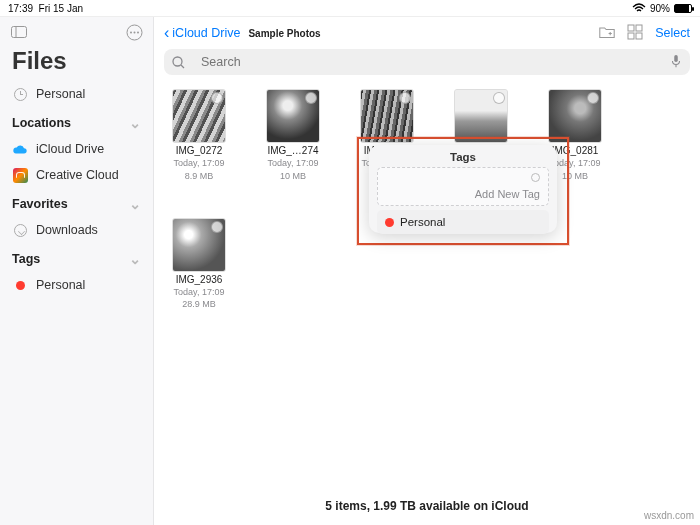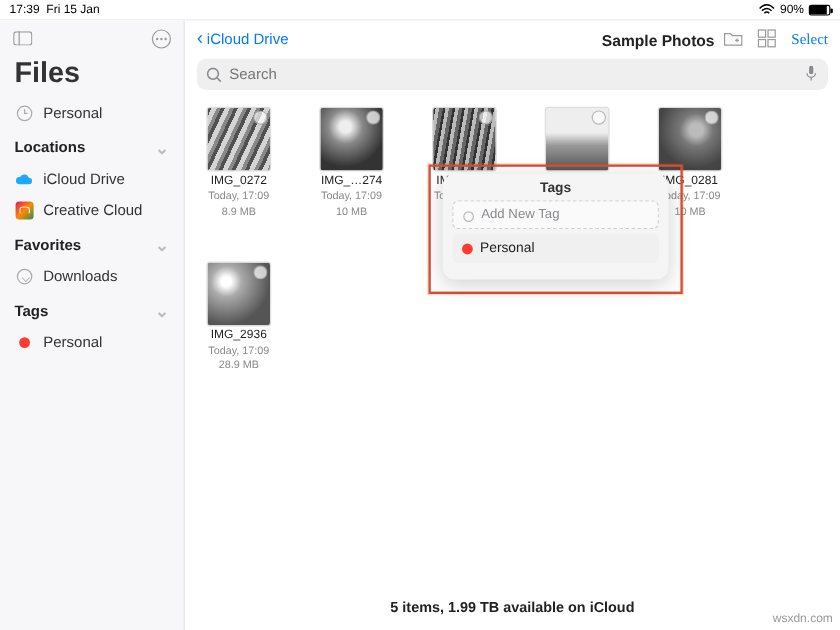--- a/index.html
+++ b/index.html
@@ -29,46 +29,46 @@
   .ic-trash svg { width:12px; height:14px; }
   .ic-down { border:1.2px solid #aaa; border-radius:50%; width:13px; height:13px; position:relative;}
   .ic-down::after{content:"";position:absolute;left:3px;top:4px;width:6px;height:6px;border-right:1.2px solid #aaa;border-bottom:1.2px solid #aaa;transform:rotate(45deg) scale(.7) translate(-1px,-1px);}
   .tag-dot { width:9px; height:9px; border-radius:50%; }
   .red { background:#ff3b30; }
   
   .main { flex:1; display:flex; flex-direction:column; position:relative; }
   .toolbar { display:flex; align-items:center; height:32px; padding: 4px 10px; gap:8px; }
   .back { display:flex; align-items:center; gap:3px; color:#007aff; font-size:12.5px; }
   .back .chev { font-size:16px; line-height:1; }
-  .tb-title { flex:1; text-align:right; font-size:13px; font-weight:600; color:#222; }
+  .tb-title { flex:1; text-align:left; font-size:10px; font-weight:600; color:#222; }
   .tb-right { display:flex; align-items:center; gap:12px; color:#888; }
   .tb-right svg { width:16px; height:16px; }
-  .select-lbl { color:#007aff; font-size:12.5px;font-family:Liberation Serif, serif; }
-  .searchbar { margin: 0 10px 8px 10px; background:#efefef; border-radius:8px; height:26px; display:flex; align-items:center; padding:0 8px; gap:6px; color:#8a8a8e;}
+  .select-lbl { color:#007aff; font-size:12.5px; }
+  .searchbar { margin: 0 10px 8px 10px; background:#efefef; border-radius:8px; height:26px; display:flex; align-items:center; padding:0 8px; gap:16px; color:#8a8a8e;}
   .searchbar input { border:none; background:transparent; flex:1; outline:none; font-size:12.5px; color:#333;}
   .mic svg{width:12px;height:14px;}
   .grid { padding: 6px 16px; display:flex; gap:36px; flex-wrap:wrap; align-content:flex-start; }
   .file { width:58px; display:flex; flex-direction:column; align-items:center; gap:2px; }
   .thumb { width:54px; height:54px; background:#e9e9e9; border:1px solid #ddd; border-radius:3px; position:relative; overflow:hidden;}
   .thumb .sel { position:absolute; top:2px; right:2px; width:12px; height:12px; border:1px solid rgba(0,0,0,.25); border-radius:50%; background:rgba(255,255,255,.7);}
   .thumb .bw { position:absolute; inset:0; }
   .bw1 { background: repeating-linear-gradient(115deg,#555 0 3px,#ccc 3px 7px,#888 7px 10px); filter:contrast(1.1);}
   .bw2 { background: radial-gradient(circle at 40% 30%,#eee 0 10%,#888 30%,#333 70%); }
   .bw3 { background: repeating-linear-gradient(100deg,#333 0 2px,#bbb 2px 5px,#666 5px 8px); }
   .bw4 { background: linear-gradient(#eee 40%,#999 60%,#555); }
   .bw5 { background: radial-gradient(circle at 60% 35%,#bbb 0 12%,#777 30%,#444 70%); }
   .bw6 { background: radial-gradient(circle at 30% 30%,#fff 0 8%,#aaa 25%,#555 70%); }
   .fname { font-size:10px; color:#222; white-space:nowrap; overflow:hidden; text-overflow:ellipsis; width:100%; text-align:center;}
   .fmeta { font-size:9px; color:#8a8a8e; line-height:1.2; text-align:center;}
   .footer { position:absolute; bottom:12px; left:0; right:0; text-align:center; font-size:12px; font-weight:600; color:#222;}
   
   .popover-wrap { position:absolute; left:203px; top:120px; width:212px; height:108px; border:2px solid #d94f2f; background:rgba(255,247,244,.01); box-shadow:0 0 0 1px rgba(217,79,47,.2);}
   .popover { position:absolute; left:10px; top:6px; right:10px; bottom:10px; background:#f5f5f6; border-radius:10px; box-shadow:0 4px 18px rgba(0,0,0,.18); padding:6px 8px 8px 8px;}
   .pop-title { text-align:center; font-size:11.5px; font-weight:600; padding-bottom:4px;}
-  .pop-input { border:1px dashed #cfcfd2; border-radius:5px; background:#fafafb; padding:5px 8px; display:flex; align-items:flex-end; gap:6px; font-size:11px; color:#8a8a8e; margin-bottom:4px;}
+  .pop-input { border:1px dashed #cfcfd2; border-radius:5px; background:#fafafb; padding:5px 8px; display:flex; align-items:flex-end; gap:6px; font-size:11px; color:#8a8a8e; margin-bottom:4px;flex-direction:column;}
   .smallcircle{width:9px;height:9px;border:1px solid #bbb;border-radius:50%;}
   .pop-row { background:#f0f0f1; border-radius:5px; padding:6px 8px; display:flex; align-items:center; gap:6px; font-size:11.5px; color:#222; }
   .watermark { position:absolute; right:6px; bottom:4px; font-size:10px; color:#999; }
 </style>
 </head>
 <body>
 
 <div class="statusbar">
   <div>
     <span>17:39</span>

